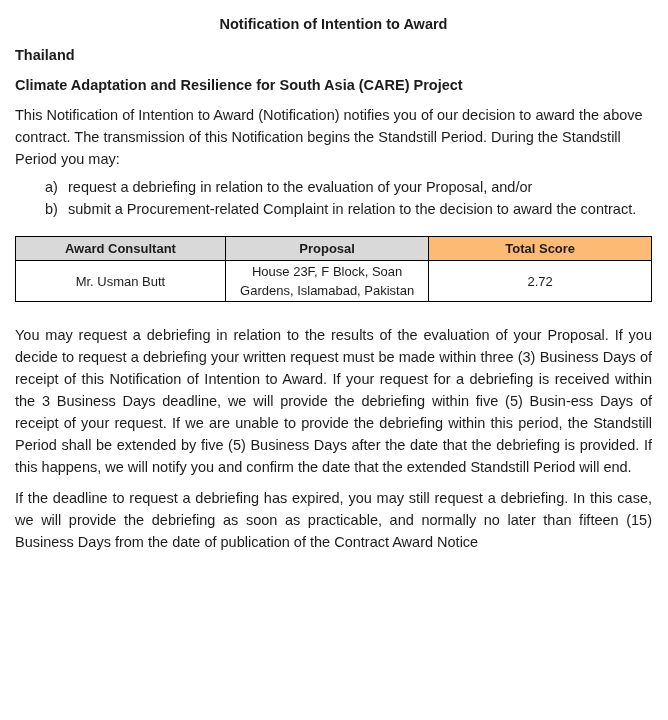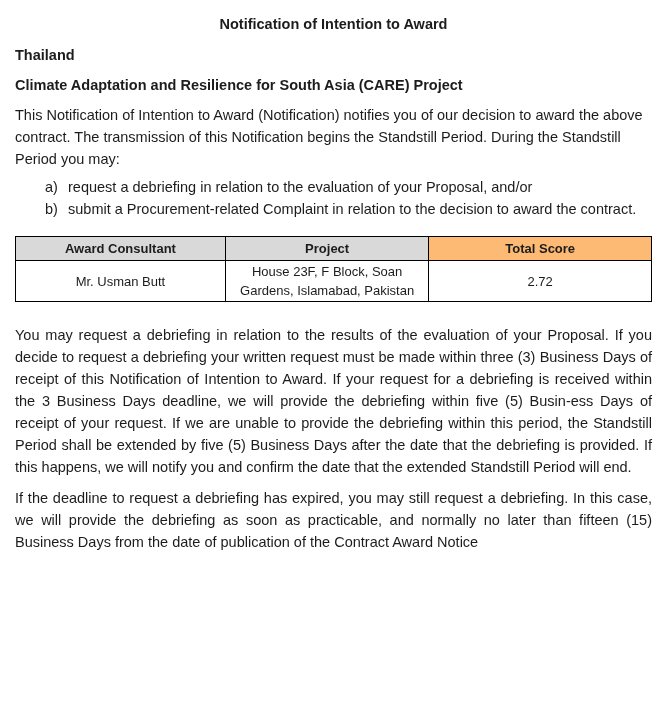--- a/index.html
+++ b/index.html
@@ -68,21 +68,21 @@
     <div class="list-row">
       <span class="list-marker">b)</span>
       <span class="list-text">submit a Procurement-related Complaint in relation to the decision to award the contract.</span>
     </div>
   </div>
 
   <table class="award">
     <thead>
       <tr>
         <th class="col-consultant" style="background: rgb(217, 217, 217);">Award Consultant</th>
-        <th class="col-address" style="background: rgb(217, 217, 217);">Project</th>
+        <th class="col-address" style="background: rgb(217, 217, 217);">Proposal</th>
         <th class="col-score" style="background: #fdba74;">Total Score</th>
       </tr>
     </thead>
     <tbody>
       <tr>
         <td>Mr. Usman Butt</td>
         <td>House 23F, F Block, Soan Gardens, Islamabad, Pakistan</td>
         <td>2.72</td>
       </tr>
     </tbody>

